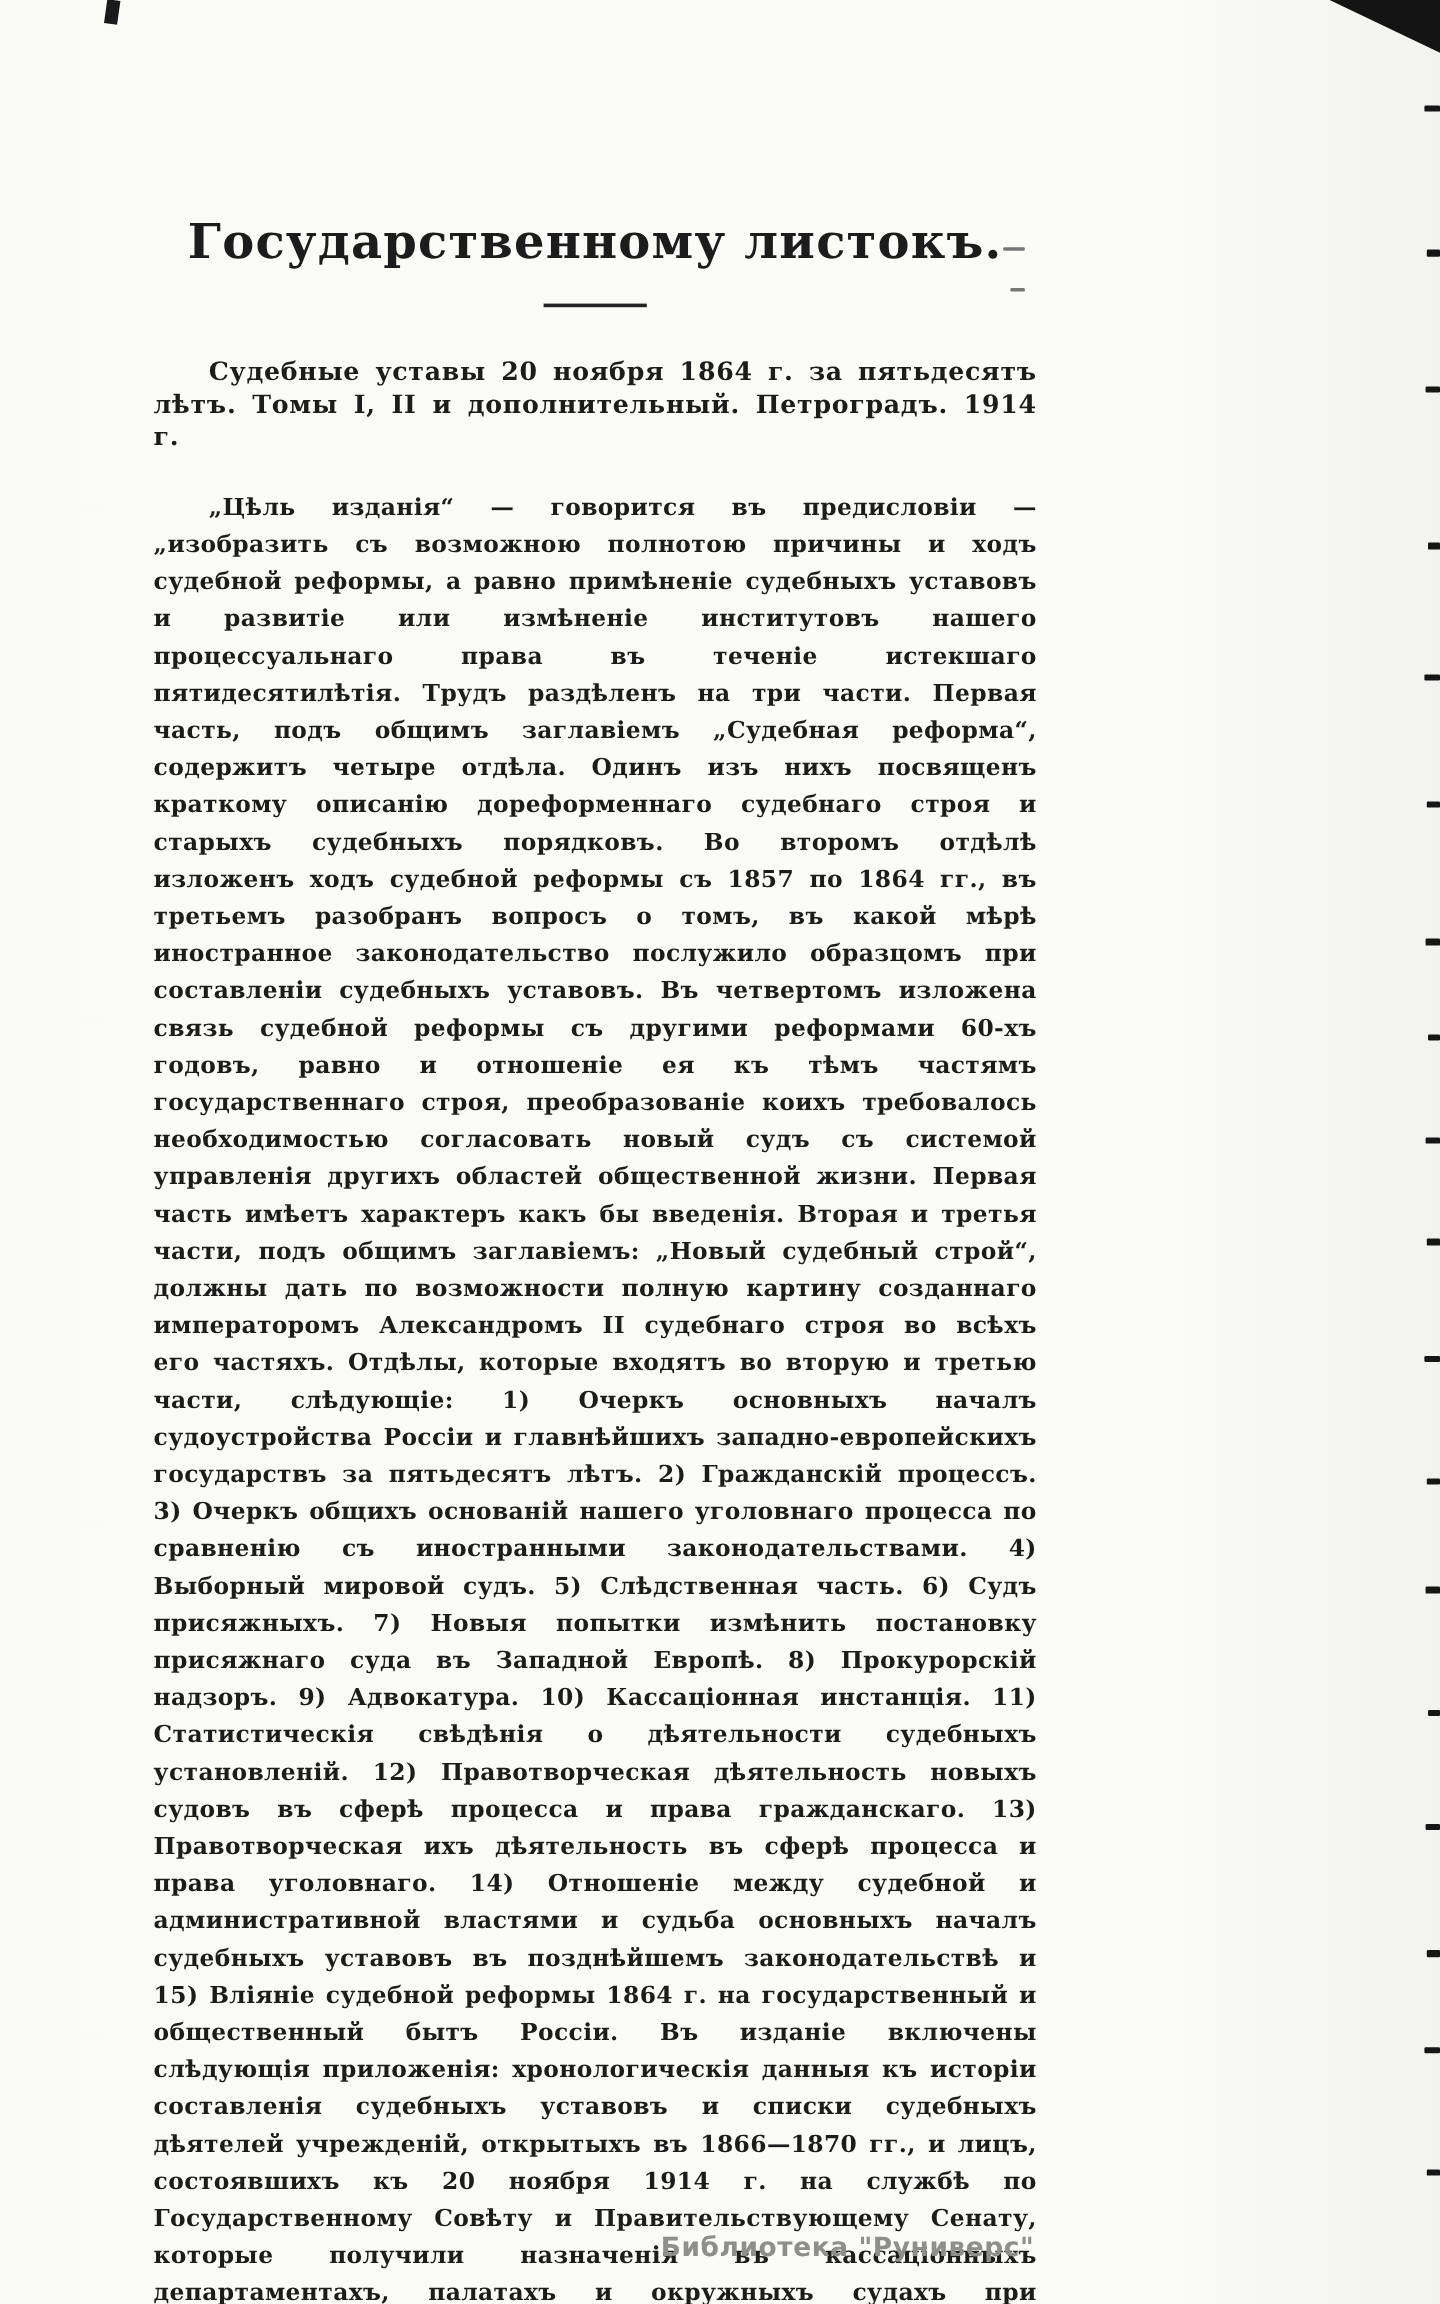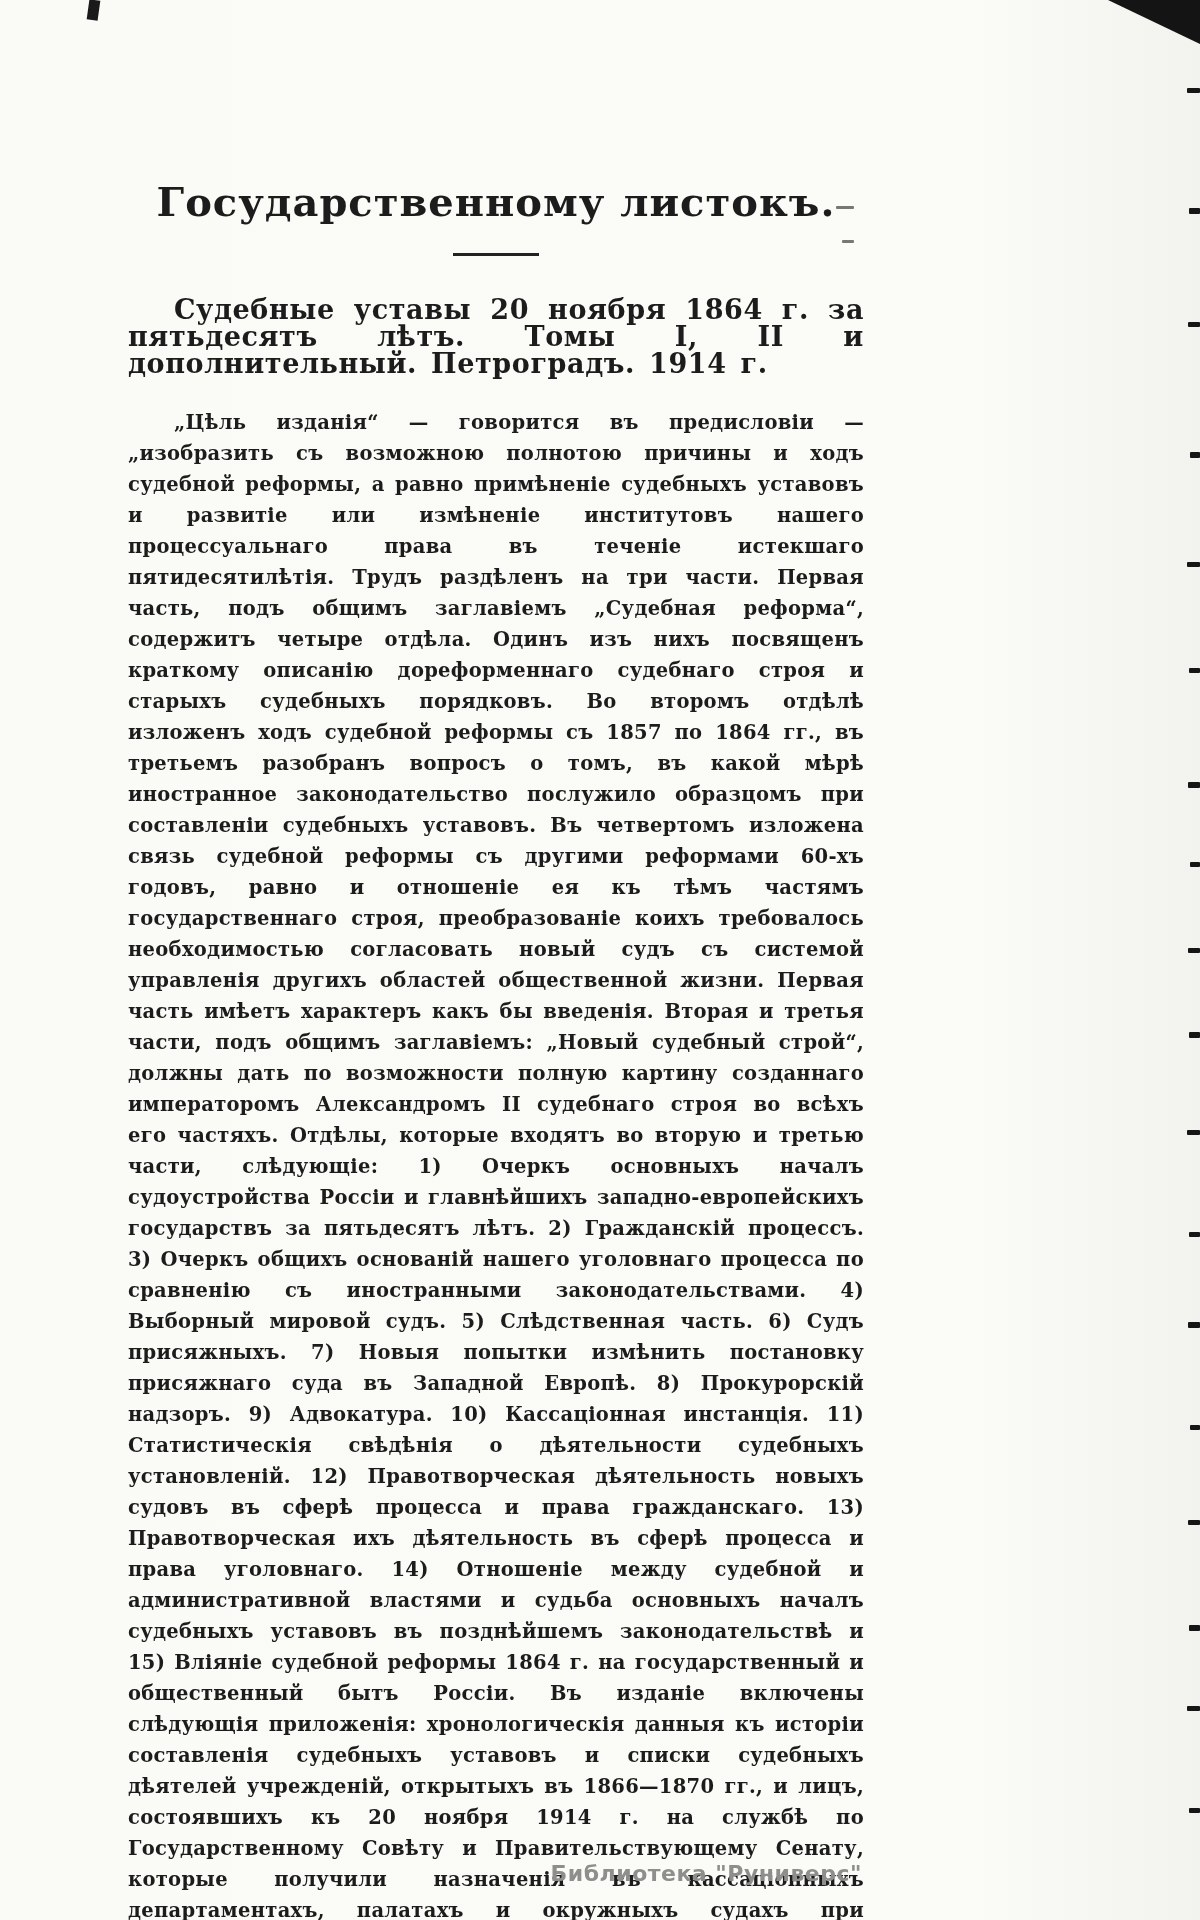--- a/index.html
+++ b/index.html
@@ -22,21 +22,21 @@
     font-size:40px;
     font-weight:bold;
     letter-spacing:1px;
     margin:0 0 28px 0;
   }
   .title-divider{
     width:86px;height:3px;background:#222;
     margin:0 auto 40px auto;
   }
   .doc-heading{
-    font-size:27px;
+    font-size:21px;
     font-weight:bold;
     line-height:27px;
     text-align:justify;
     text-indent:46px;
     letter-spacing:0.6px;
     word-spacing:4px;
     margin:0 0 30px 0;
   }
   .body-par{
     font-size:19.5px;

